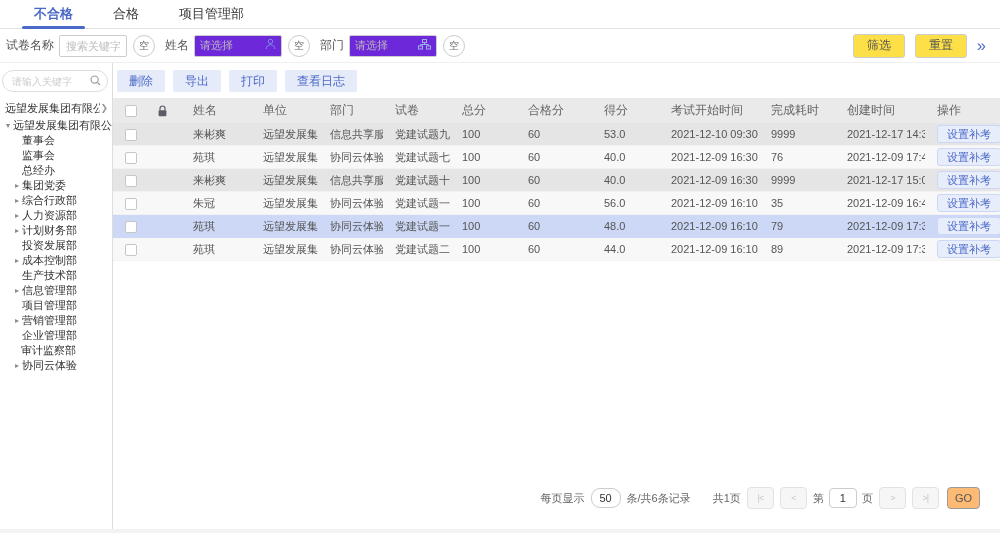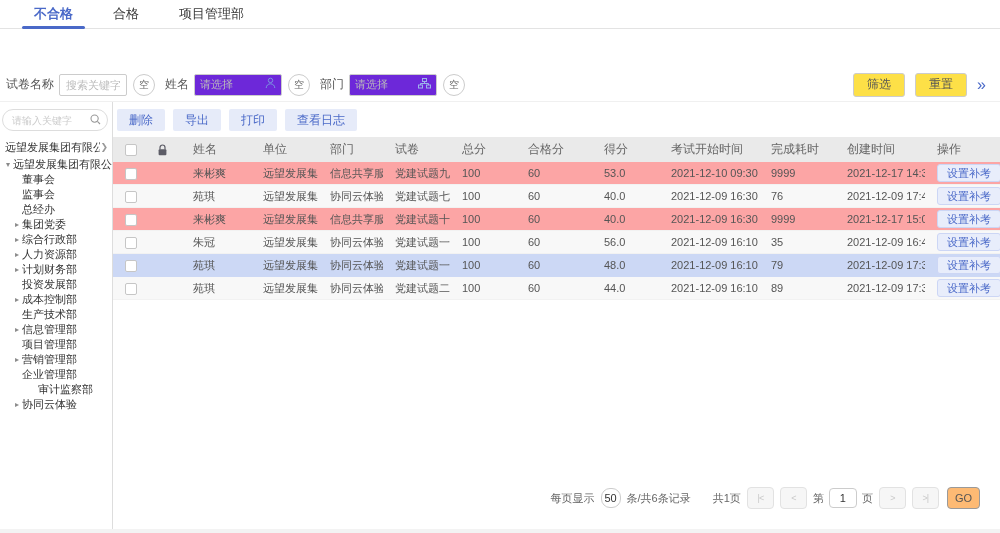--- a/index.html
+++ b/index.html
@@ -6,21 +6,21 @@
   html,body{width:1000px;height:533px;background:#fff;overflow:hidden;}
   .page{width:1000px;height:533px;display:flex;flex-direction:column;position:relative;font-size:12px;color:#333;border-radius:18px;}
 
   
   .tabbar{height:29px;flex:none;border-bottom:1px solid #e3e3e3;display:flex;align-items:center;padding-left:34px;gap:40px;}
   .tab{position:relative;height:100%;display:flex;align-items:center;font-size:13px;color:#3a3a3a;cursor:pointer;white-space:nowrap;}
   .tab.active{color:#4a69c8;font-weight:bold;}
   .tab.active::after{content:"";position:absolute;left:-12px;right:-12px;bottom:-1px;height:3px;background:#4a69c8;border-radius:2px;}
 
   
-  .filter-row{height:34px;flex:none;display:flex;align-items:center;padding:0 10px 0 6px;border-bottom:1px solid #f0f0f0;margin-top:39px;}
+  .filter-row{height:34px;flex:none;display:flex;align-items:center;padding:0 10px 0 6px;border-bottom:1px solid #f0f0f0;}
   .f-label{color:#555;font-size:12px;margin:0 5px 0 10px;white-space:nowrap;}
   .f-label:first-child{margin-left:0;}
   .f-input{width:68px;height:22px;border:1px solid #ccc;border-radius:2px;padding:0 6px;font-size:11px;color:#333;outline:none;}
   .f-input::placeholder{color:#bbb;}
   .f-select{width:88px;height:22px;border:1px solid #ccc;border-radius:2px;display:flex;align-items:center;padding:0 5px;cursor:pointer;background:#6d28d9;}
   .f-select .ph{flex:1;color:#bbb;font-size:11px;white-space:nowrap;overflow:hidden;}
   .clear-btn{width:22px;height:22px;border:1px solid #ccc;border-radius:50%;background:#fff;color:#666;font-size:10px;margin-left:6px;cursor:pointer;display:flex;align-items:center;justify-content:center;}
   .spacer{flex:1;}
   .ghost-btn{height:24px;padding:0 13px;border:1px solid #ccc;border-radius:3px;background:#fde047;color:#555;font-size:12px;margin-left:10px;cursor:pointer;}
   .expand-toggle{color:#4a69c8;font-size:16px;margin:0 4px 0 10px;cursor:pointer;line-height:1;}
@@ -43,21 +43,21 @@
   .tree-row .tree-label{overflow:hidden;}
 
   
   .main{flex:1;position:relative;min-width:0;display:flex;flex-direction:column;}
   .toolbar{margin:7px 0 6px 4px;display:flex;gap:8px;flex:none;}
   .tb-btn{height:22px;padding:0 12px;border:none;border-radius:2px;background:#e6ebf9;color:#4a69c8;font-size:12px;cursor:pointer;}
 
   
   .table{flex:none;}
   .thead{display:flex;align-items:center;height:25px;background:#eaeaea;color:#666;font-size:12px;}
-  .trow{display:flex;align-items:center;height:23px;border-bottom:1px solid #f2f2f2;color:#555;font-size:11px;background:#fca5a5;}
+  .trow{display:flex;align-items:center;height:23px;border-bottom:1px solid #f2f2f2;color:#555;font-size:11px;background:#e5e5e5;}
   .trow.even{background:#f8f8f8;}
   .trow.selected{background:#ccd8f5;border-bottom-color:#ccd8f5;}
   .cell{padding-left:12px;white-space:nowrap;overflow:hidden;flex:none;}
   .col-check{width:38px;padding-left:12px;}
   .col-lock{width:30px;padding-left:6px;display:flex;align-items:center;}
   .col-name{width:70px;}
   .col-unit{width:67px;}
   .col-dept{width:65px;}
   .col-paper{width:67px;}
   .col-total{width:66px;}
@@ -67,21 +67,21 @@
   .col-dur{width:76px;}
   .col-created{width:90px;}
   .col-action{flex:1;min-width:0;}
   .checkbox{display:inline-block;width:12px;height:12px;border:1px solid #c6c6c6;border-radius:2px;background:#fff;cursor:pointer;vertical-align:middle;}
   .action-btn{height:18px;padding:0 9px;border:1px solid #ccd6f5;border-radius:3px;background:#e8edfb;color:#4a69c8;font-size:11px;cursor:pointer;white-space:nowrap;}
 
   
   .pagination{position:absolute;right:20px;bottom:24px;display:flex;align-items:center;font-size:11px;color:#666;white-space:nowrap;}
   .pg-gap-s{margin-left:6px;}
   .pg-gap-l{margin-left:22px;}
-  .pg-count-input{width:20px;height:20px;border:1px solid #ccc;border-radius:9px;text-align:center;font-size:11px;color:#333;outline:none;margin:0 6px;}
+  .pg-count-input{width:30px;height:20px;border:1px solid #ccc;border-radius:9px;text-align:center;font-size:11px;color:#333;outline:none;margin:0 6px;}
   .pg-page-input{width:28px;height:20px;border:1px solid #ccc;border-radius:4px;text-align:center;font-size:11px;color:#333;outline:none;margin:0 5px;}
   .pg-btn{width:27px;height:22px;border:1px solid #e2e2e2;border-radius:4px;background:#f6f6f6;color:#c9c9c9;font-size:9px;margin-left:6px;cursor:default;display:inline-flex;align-items:center;justify-content:center;letter-spacing:-1px;}
   .pg-go{height:22px;padding:0 7px;border:1px solid #9a9a9a;border-radius:4px;background:#fdba74;color:#555;font-size:11px;margin-left:8px;cursor:pointer;}
 
   .hscroll{position:absolute;left:0;bottom:0;width:100%;height:4px;background:#f3f3f3;}
 </style>
 </head>
 <body>
 
 <div class="page">
@@ -220,21 +220,21 @@
   <div class="tree-row" style="padding-left: 12px;">
     <span class="arrow">▸</span>
     <span class="tree-label">营销管理部</span>
   </div>
 
   <div class="tree-row" style="padding-left: 12px;">
     <span class="arrow"></span>
     <span class="tree-label">企业管理部</span>
   </div>
 
-  <div class="tree-row" style="padding-left: 28px;">
+  <div class="tree-row" style="padding-left: 11px;">
     <span class="arrow"></span>
     <span class="tree-label">审计监察部</span>
   </div>
 
   <div class="tree-row" style="padding-left: 12px;">
     <span class="arrow">▸</span>
     <span class="tree-label">协同云体验</span>
   </div>
 </div>
     </div>

